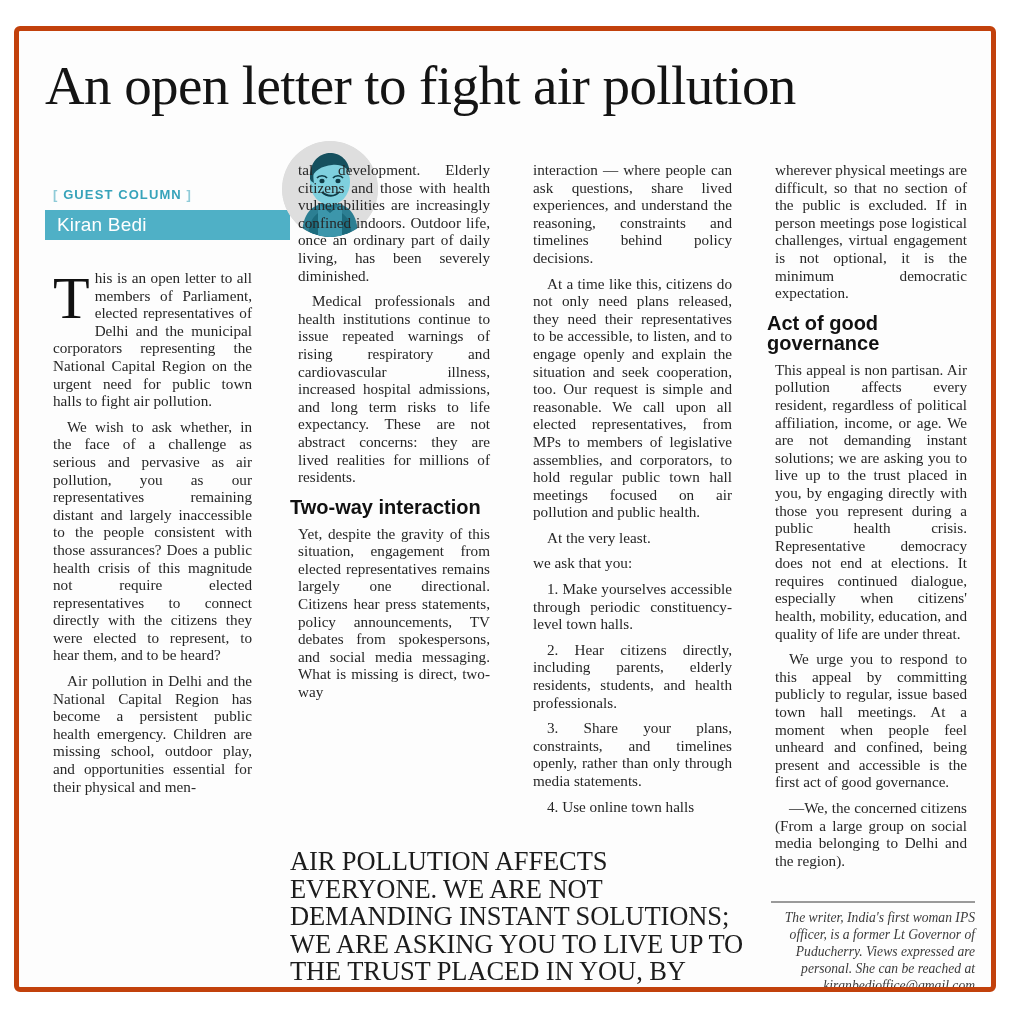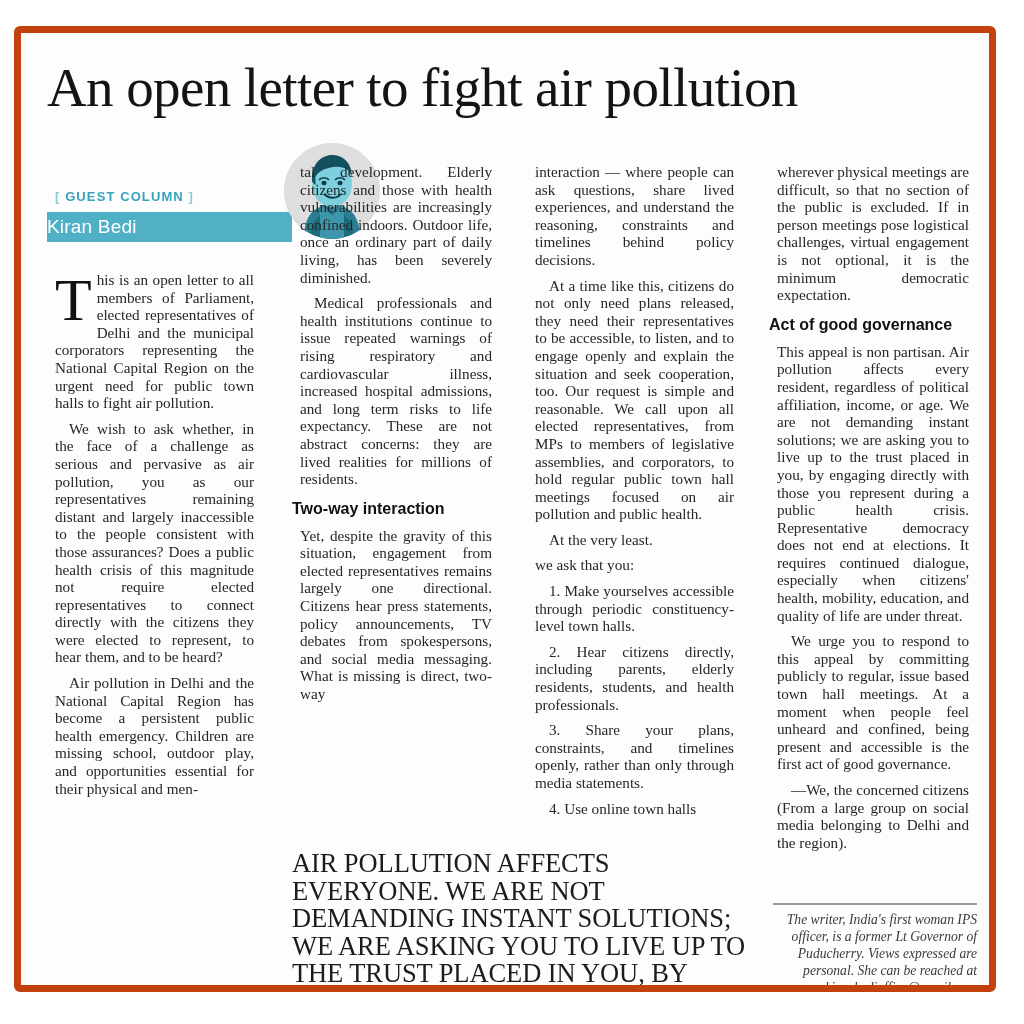--- a/index.html
+++ b/index.html
@@ -14,21 +14,21 @@
     font-family: "Liberation Serif", "DejaVu Serif", serif;
     color: #1a1a1a;
   }
 
   #page {
     position: absolute;
     left: 14px;
     top: 26px;
     width: 982px;
     height: 966px;
-    border: 7px solid #c2410c;
+    border: 5px solid #c2410c;
     border-radius: 6px;
     box-sizing: border-box;
     background: #fdfdfd;
     overflow: hidden;
   }
 
   .inner {
     position: absolute;
     left: 26px;
     top: 12px;
@@ -68,20 +68,21 @@
     margin-top: 40px;
   }
   .guest-col .brk { color: #8fcbd8; font-weight: bold; }
   .name-bar {
     margin-top: 8px;
     width: 245px;
     height: 30px;
     background: #4fb0c6;
     display: flex;
     align-items: center;
+    padding-left: 12px;
     box-sizing: border-box;
   }
   .name-bar span {
     font-family: "Liberation Sans", "DejaVu Sans", sans-serif;
     font-size: 19px;
     color: #ffffff;
     letter-spacing: 0.2px;
   }
   .portrait {
     position: absolute;
@@ -123,21 +124,21 @@
     font-size: 60px;
     line-height: 50px;
     padding: 4px 5px 0 0;
     font-weight: 400;
     color: #111;
   }
 
   .subhead {
     font-family: "Liberation Sans", "DejaVu Sans", sans-serif;
     font-weight: bold;
-    font-size: 16px;
+    font-size: 20px;
     line-height: 20px;
     color: #111;
     margin: 11px 0 2px 0;
     text-indent: 0;
     text-align: left;
   }
 
   
   .pullquote {
     position: absolute;

